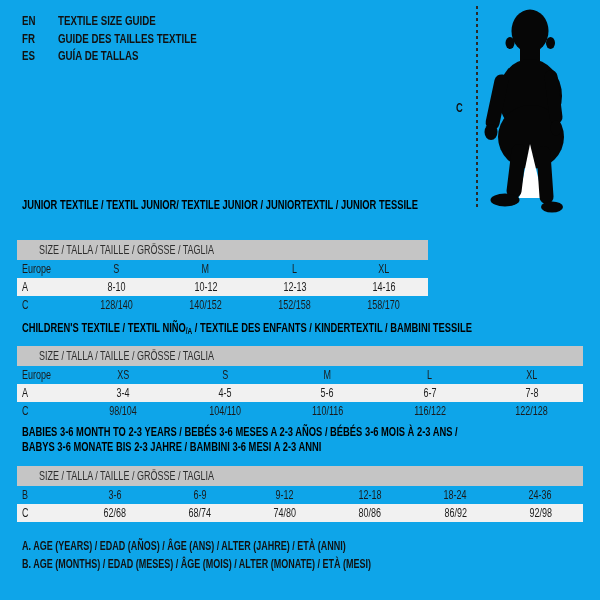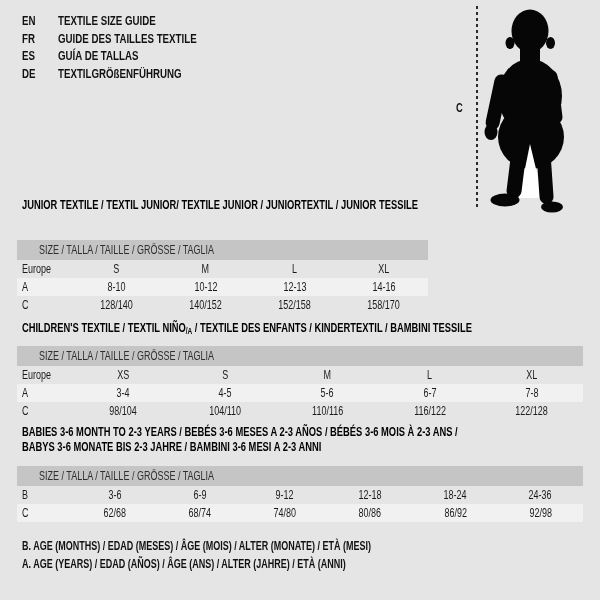--- a/index.html
+++ b/index.html
@@ -1,17 +1,17 @@
 <!DOCTYPE html>
 <html><head>
 <meta charset="utf-8">
 <style>
   html,body{margin:0;padding:0;background:#ffffff;}
   .canvas{
-    position:relative;width:600px;height:600px;background:#e5e5e5;overflow:hidden;
+    position:relative;width:600px;height:600px;background:#0ea5e9;overflow:hidden;
     font-family:"Liberation Sans","DejaVu Sans",sans-serif;color:#1b1b1b;
   }
   
   .condL{display:inline-block;transform:scaleX(0.72);transform-origin:0 50%;white-space:nowrap;}
   .condC{display:inline-block;transform:scaleX(0.72);transform-origin:50% 50%;white-space:nowrap;}
 
   
   .langs{position:absolute;left:22px;top:12px;}
   .lang-row{display:flex;height:17.5px;align-items:center;font-weight:bold;font-size:13.5px;color:#111;}
   .lang-row .code{width:36px;}
@@ -55,24 +55,20 @@
       <span class="code"><span class="condL">EN</span></span>
       <span class="condL">TEXTILE SIZE GUIDE</span>
     </div>
     <div class="lang-row">
       <span class="code"><span class="condL">FR</span></span>
       <span class="condL">GUIDE DES TAILLES TEXTILE</span>
     </div>
     <div class="lang-row">
       <span class="code"><span class="condL">ES</span></span>
       <span class="condL">GUÍA DE TALLAS</span>
-    </div>
-    <div class="lang-row">
-      <span class="code"><span class="condL">DE</span></span>
-      <span class="condL">TEXTILGRÖßENFÜHRUNG</span>
     </div>
   </div>
 
   <div class="dash-line"></div>
   <div class="fig-c"><span class="condL">C</span></div>
   <svg class="baby-svg" viewBox="0 0 84 208" xmlns="http://www.w3.org/2000/svg">
     <g fill="#060606">
       <ellipse cx="47" cy="25" rx="18.5" ry="21.5"></ellipse>
       <ellipse cx="27" cy="37" rx="4.5" ry="6"></ellipse>
       <ellipse cx="67.5" cy="37" rx="4.5" ry="6"></ellipse>
@@ -179,20 +175,20 @@
       <div class="cd"><span class="condC">68/74</span></div>
       <div class="cd"><span class="condC">74/80</span></div>
       <div class="cd"><span class="condC">80/86</span></div>
       <div class="cd"><span class="condC">86/92</span></div>
       <div class="cd"><span class="condC">92/98</span></div>
     </div>
   </div>
 
   <div class="notes">
     <div class="note">
-        <span class="condL">B. AGE (MONTHS) / EDAD (MESES) / ÂGE (MOIS) / ALTER (MONATE) / ETÀ (MESI)</span>
+        <span class="condL">A. AGE (YEARS) / EDAD (AÑOS) / ÂGE (ANS) / ALTER (JAHRE) / ETÀ (ANNI)</span>
       </div>
     <div class="note">
-        <span class="condL">A. AGE (YEARS) / EDAD (AÑOS) / ÂGE (ANS) / ALTER (JAHRE) / ETÀ (ANNI)</span>
+        <span class="condL">B. AGE (MONTHS) / EDAD (MESES) / ÂGE (MOIS) / ALTER (MONATE) / ETÀ (MESI)</span>
       </div>
   </div>
 
 </div>
 
 </body></html>

